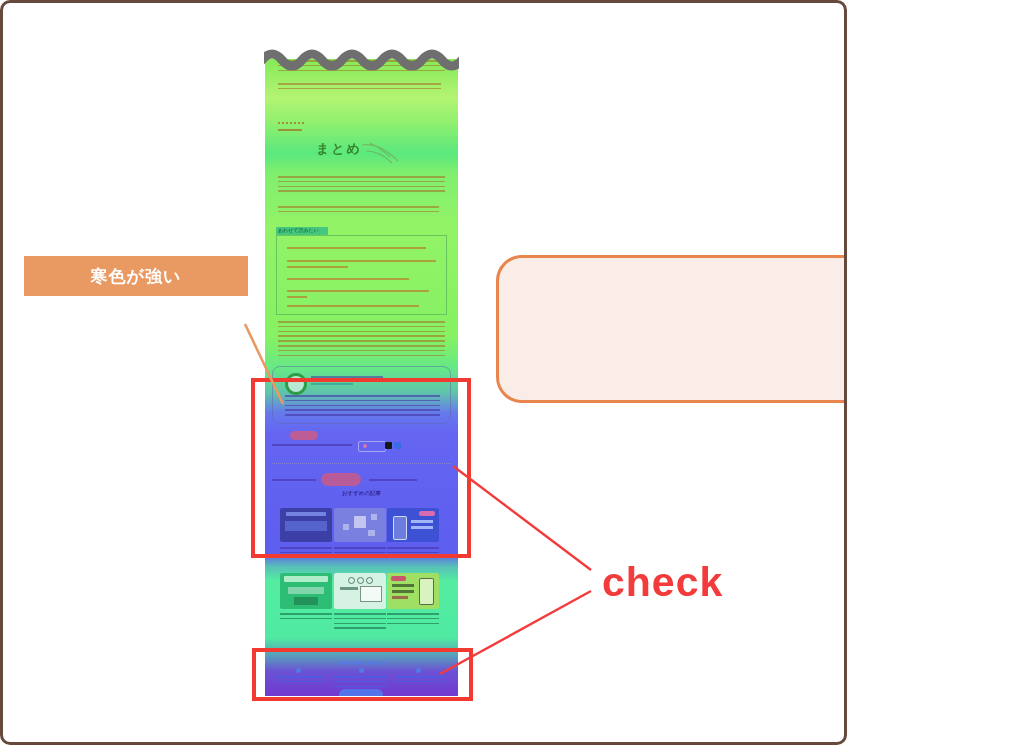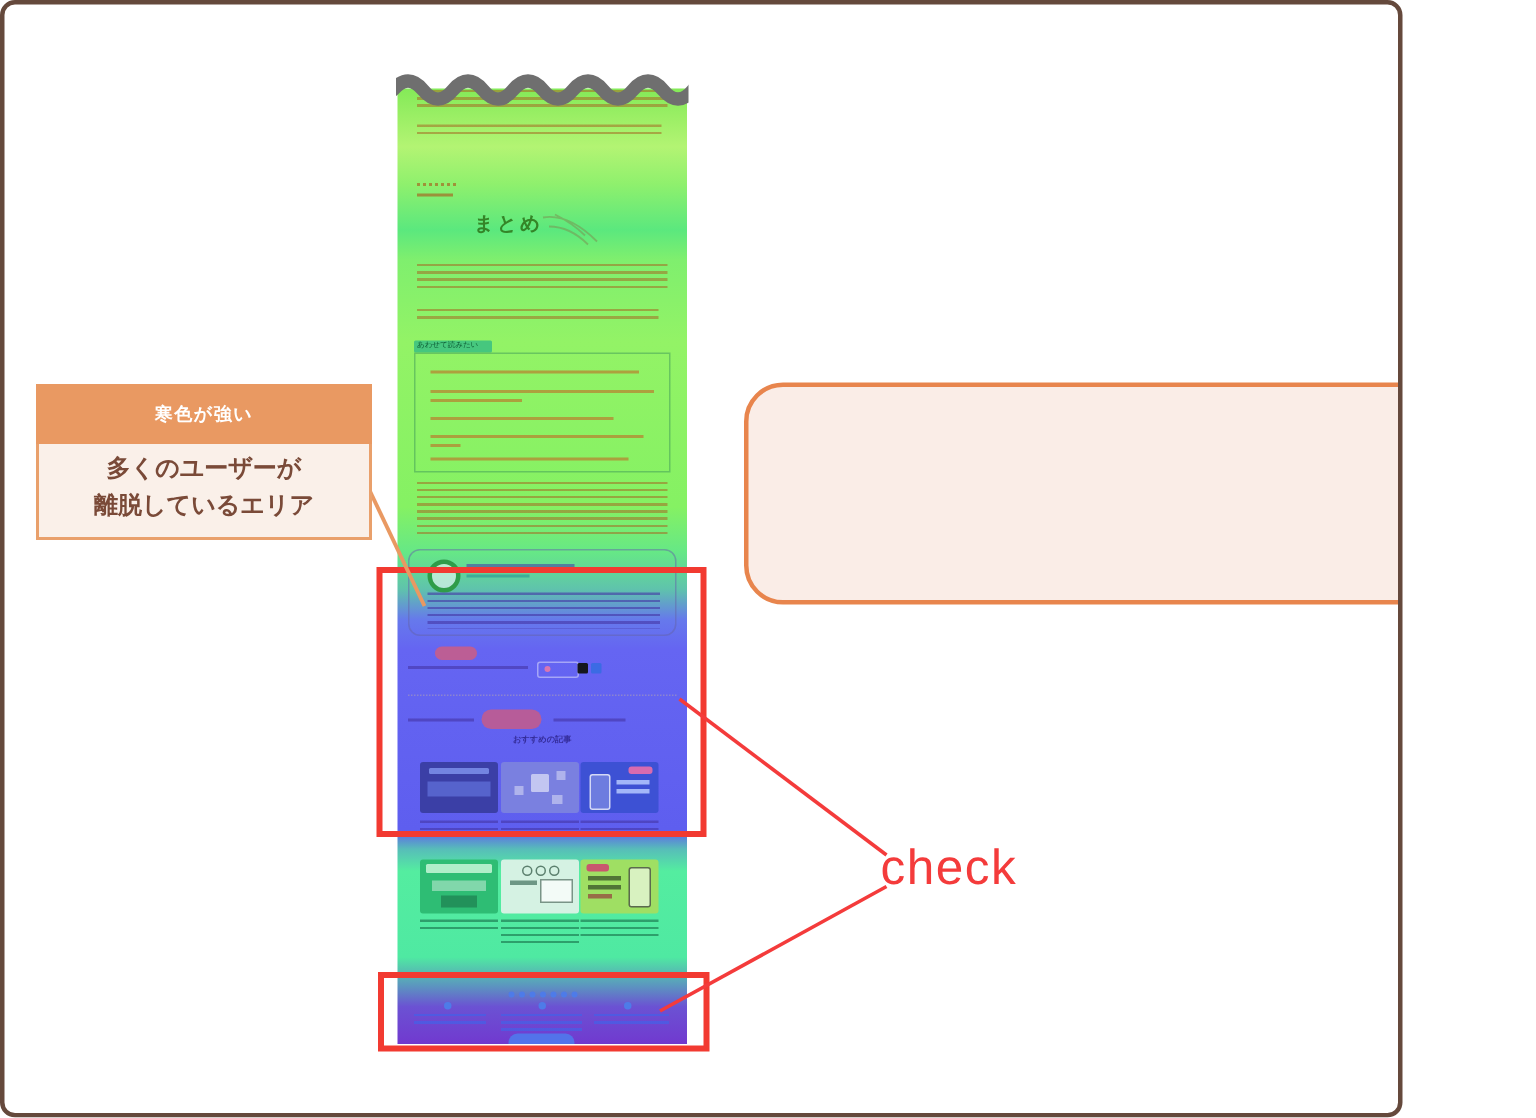--- a/index.html
+++ b/index.html
@@ -1,16 +1,16 @@
 <!DOCTYPE html>
 <html style="--border-brown: #65493C; --annotation-orange: #E99962; --bubble-border: #E8854D; --bubble-bg: #FAEDE7; --text-brown: #7A4A38; --check-red: #F43B3B; --rect-red: #F23A31; --wave-gray: #6F6F6F;"><head>
 <meta charset="utf-8">
 <style>
   html,body{margin:0;padding:0;background:#fff;font-family:"Liberation Sans","DejaVu Sans",sans-serif;}
-  .canvas{position:relative;width:935px;height:745px;background:#fff;border:3px solid var(--border-brown,#65493C);
+  .canvas{position:relative;width:847px;height:745px;background:#fff;border:3px solid var(--border-brown,#65493C);
           border-radius:10px;box-sizing:border-box;overflow:hidden;}
 
   
   .heatmap{position:absolute;left:261px;top:42px;width:195px;height:651px;overflow:hidden;}
   .hm-grad{position:absolute;left:1px;right:1px;top:14px;height:637px;}
   .wave{position:absolute;left:-4px;top:0;}
   .hm-content{position:absolute;inset:0;}
   .hm-content > div{position:absolute;}
 
   .tx-warm{background:repeating-linear-gradient(to bottom,rgba(165,105,35,.55) 0 1.6px,transparent 1.6px 4.8px);}
@@ -27,35 +27,35 @@
   
   .hl{position:absolute;border:4px solid var(--rect-red,#F23A31);box-sizing:border-box;background:transparent;}
   .hl1{left:248px;top:375px;width:220px;height:180px;}
   .hl2{left:249px;top:645px;width:221px;height:53px;}
 
   
   .lines{position:absolute;left:0;top:0;pointer-events:none;}
 
   
   .label-box{position:absolute;left:21px;top:253px;width:224px;box-sizing:border-box;}
-  .label-head{height:40px;background:var(--annotation-orange,#E99962);color:#fff;font-weight:bold;font-size:12px;
+  .label-head{height:40px;background:var(--annotation-orange,#E99962);color:#fff;font-weight:bold;font-size:17px;
               display:flex;align-items:center;justify-content:center;letter-spacing:1px;}
   .label-body{background:#FAF0E9;border:2px solid #E9A06B;border-top:none;box-sizing:border-box;
               color:var(--text-brown,#7A4A38);font-weight:bold;font-size:16px;line-height:1.55;
               text-align:center;padding:5px 4px 7px;}
 
   
   .bubble{position:absolute;left:493px;top:252px;width:497px;height:148px;box-sizing:border-box;
           background:var(--bubble-bg,#FAEDE7);border:3px solid var(--bubble-border,#E8854D);border-radius:26px;
           display:flex;flex-direction:column;align-items:center;justify-content:center;
           color:var(--text-brown,#7A4A38);font-weight:bold;font-size:27px;line-height:1.55;text-align:center;}
 
   
-  .check{position:absolute;left:584px;top:556px;color:var(--check-red,#F43B3B);
-         font-weight:normal;font-size:33px;letter-spacing:1px;}
+  .check{position:absolute;left:599px;top:556px;color:var(--check-red,#F43B3B);
+         font-weight:bold;font-size:41px;letter-spacing:1px;}
 </style>
 </head>
 <body>
 
 <div class="canvas">
 
   <div class="heatmap">
     <div class="hm-grad" style="background: linear-gradient(rgb(132, 234, 88) 0%, rgb(179, 244, 115) 6.1%, rgb(143, 240, 109) 10%, rgb(91, 232, 126) 14.8%, rgb(127, 239, 110) 17.9%, rgb(147, 243, 102) 26.5%, rgb(133, 241, 99) 43.8%, rgb(102, 232, 134) 48.5%, rgb(95, 195, 172) 52.4%, rgb(102, 121, 236) 55.6%, rgb(101, 101, 242) 58.7%, rgb(94, 94, 239) 77.6%, rgb(87, 189, 185) 79.6%, rgb(84, 237, 160) 81.9%, rgb(79, 233, 162) 90.9%, rgb(92, 147, 192) 94%, rgb(107, 82, 211) 96.1%, rgb(113, 57, 207) 100%);"></div>
 
     <div class="hm-content">
@@ -185,24 +185,20 @@
   <div class="hl hl2"></div>
 
   <svg class="lines" width="1024" height="745" viewBox="0 0 1024 745">
     <line x1="242" y1="321" x2="280" y2="401" stroke="#E99962" stroke-width="2.6"></line>
     <line x1="588" y1="567" x2="450" y2="463" stroke="#F43B3B" stroke-width="2.4"></line>
     <line x1="588" y1="588" x2="437" y2="671" stroke="#F43B3B" stroke-width="2.4"></line>
   </svg>
 
   <div class="label-box">
     <div class="label-head">寒色が強い</div>
-    <div class="label-body">
-      <div>多くのユーザーが</div>
-      <div>離脱しているエリア</div>
-    </div>
   </div>
 
   <div class="bubble">
   </div>
 
   <div class="check">check</div>
 
 </div>
 
 </body></html>

